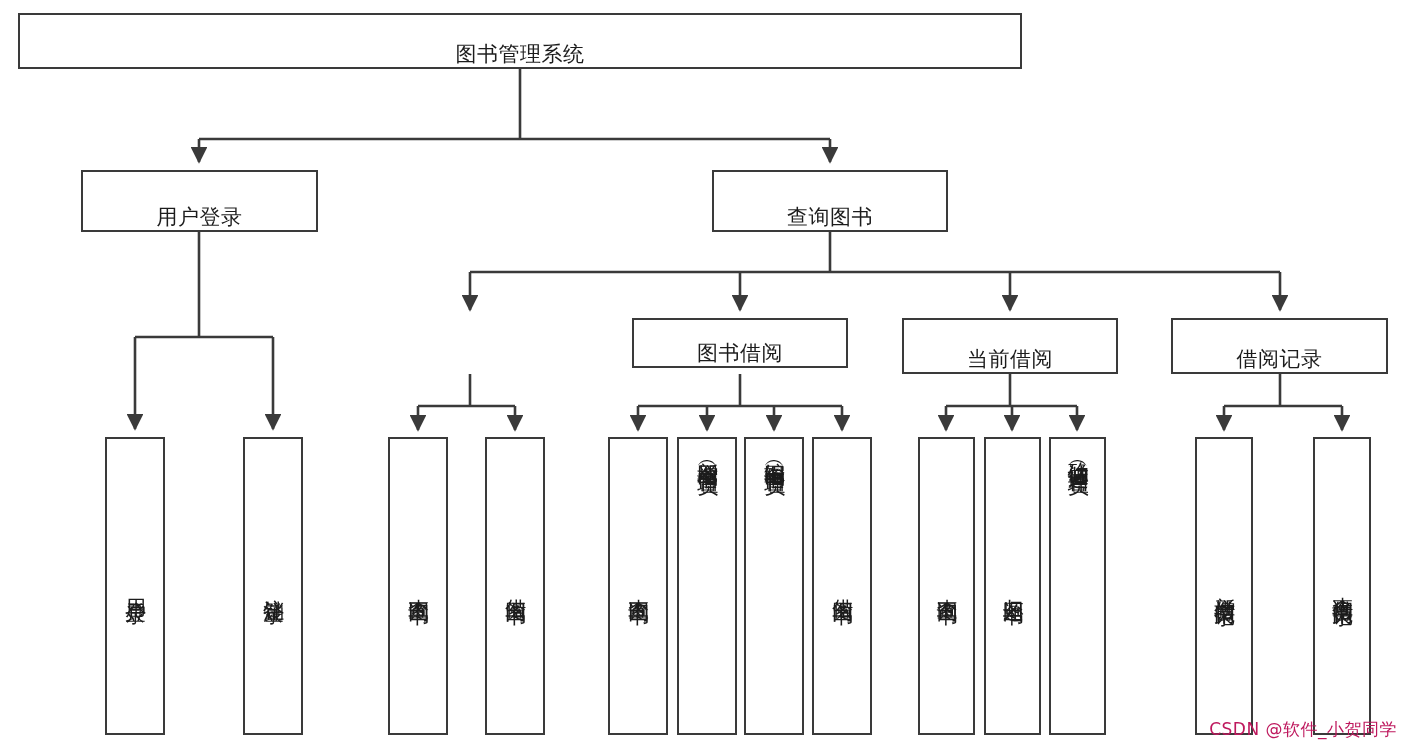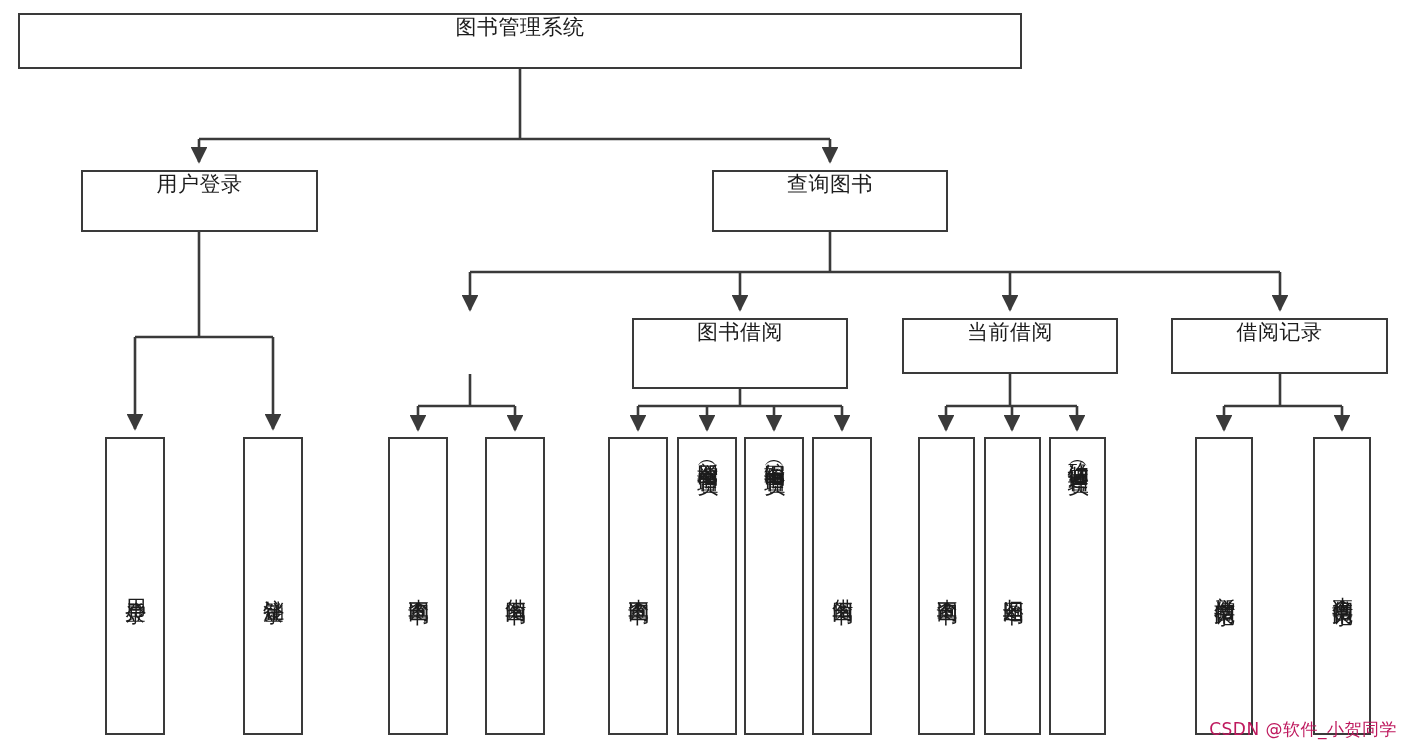--- a/index.html
+++ b/index.html
@@ -26,21 +26,21 @@
     width: 1405px;
     height: 747px;
     pointer-events: none;
   }
   .node {
     position: absolute;
     box-sizing: border-box;
     background: #ffffff;
     border: 2.5px solid #3a3a3a;
     display: flex;
-    align-items: flex-start;
+    align-items: flex-end;
     justify-content: center;
     z-index: 2;
   }
   .node-label {
     font-size: 21px;
     line-height: 1.18;
     color: #1c1c1c;
     letter-spacing: 0.5px;
     white-space: nowrap;
     text-align: center;
@@ -136,21 +136,21 @@
     <span class="node-label">图书管理系统</span>
   </div>
 
   <div class="node" style="left: 81px; top: 170px; width: 237px; height: 62px;">
     <span class="node-label">用户登录</span>
   </div>
   <div class="node" style="left: 712px; top: 170px; width: 236px; height: 62px;">
     <span class="node-label">查询图书</span>
   </div>
 
-  <div class="node" style="left: 632px; top: 318px; width: 216px; height: 71px;">
+  <div class="node" style="left: 632px; top: 318px; width: 216px; height: 50px;">
     <span class="node-label">图书借阅</span>
   </div>
   <div class="node" style="left: 1171px; top: 318px; width: 217px; height: 56px;">
     <span class="node-label">借阅记录</span>
   </div>
   <div class="node" style="left: 902px; top: 318px; width: 216px; height: 56px;">
     <span class="node-label">当前借阅</span>
   </div>
 
   <div class="node vertical centered" style="left: 105px; top: 437px; width: 60px; height: 298px;">

